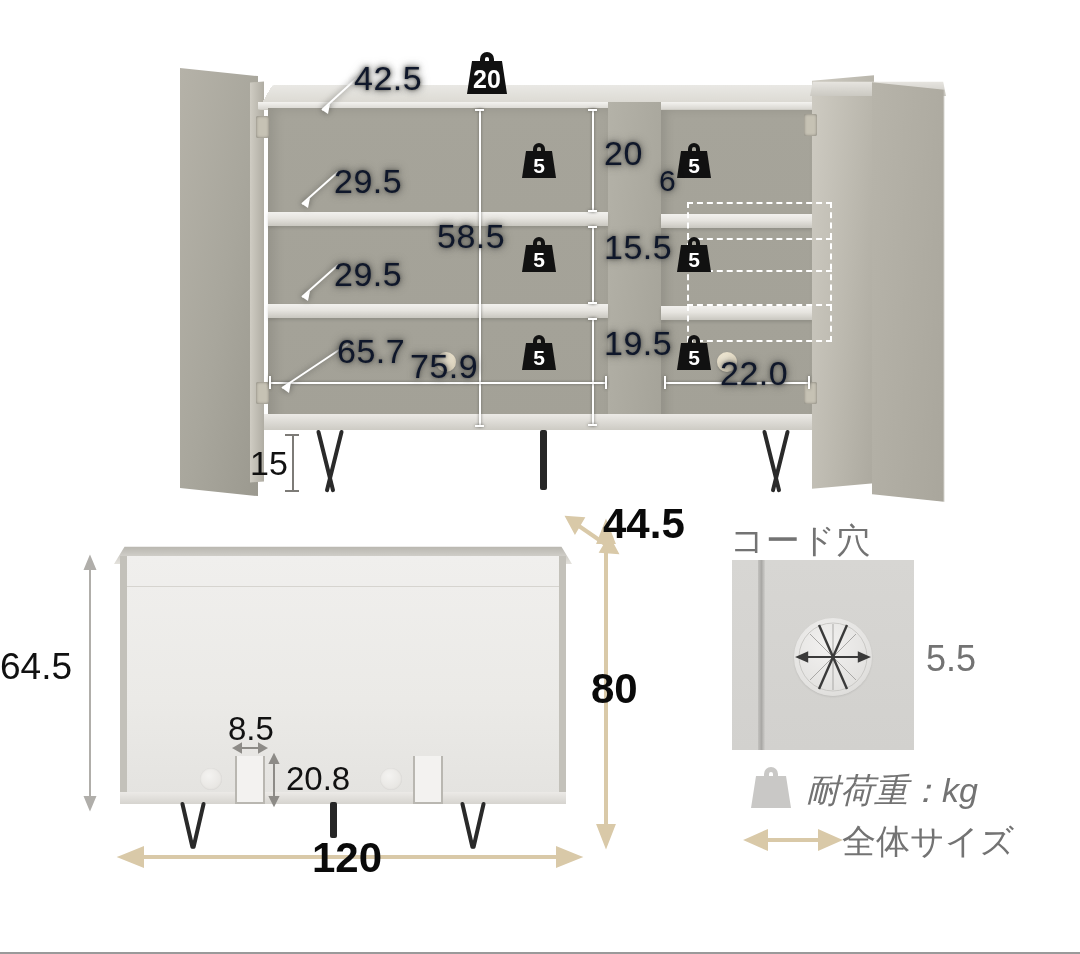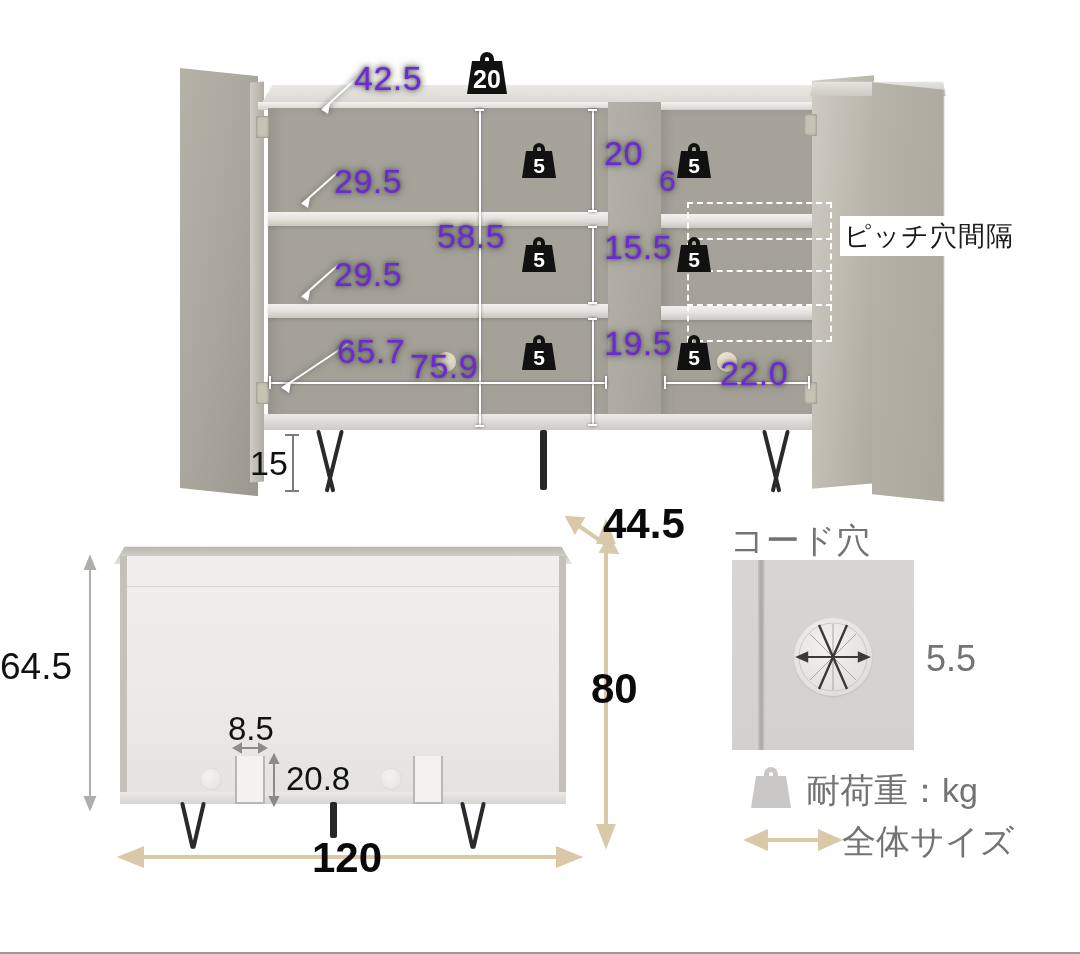--- a/index.html
+++ b/index.html
@@ -8,21 +8,21 @@
     background:#ffffff;
     font-family:"Liberation Sans","DejaVu Sans",sans-serif;
     overflow:hidden;
     position:relative;
   }
   #page{position:absolute;inset:0;border-bottom:2px solid #9a9a9a;box-sizing:border-box;}
 
   
   .abs{position:absolute;}
   .dimtxt{
-    position:absolute;font-weight:400;color:#6d28d9;white-space:nowrap;
+    position:absolute;font-weight:400;color:#0f172a;white-space:nowrap;
     text-shadow:0 0 6px rgba(90,90,85,.95),0 0 3px rgba(90,90,85,.9),0 0 10px rgba(90,90,85,.6);
     letter-spacing:.5px;
   }
   .dimblk{position:absolute;color:#111111;white-space:nowrap;font-weight:400;}
   .dimbold{position:absolute;color:#0a0a0a;white-space:nowrap;font-weight:bold;}
 
   
   .wline-v{position:absolute;width:2px;background:#ffffff;box-shadow:0 0 3px rgba(80,80,75,.7);}
   .wline-h{position:absolute;height:2px;background:#ffffff;box-shadow:0 0 3px rgba(80,80,75,.7);}
   .wtick-h{position:absolute;height:2px;width:9px;background:#fff;box-shadow:0 0 3px rgba(80,80,75,.7);}
@@ -306,21 +306,20 @@
     <div class="dimtxt" style="left:265px;top:165px;font-size:34px;">58.5</div>
     <div class="dimtxt" style="left:238px;top:295px;font-size:34px;">75.9</div>
 
     <div class="dimtxt" style="left:432px;top:82px;font-size:34px;">20</div>
     <div class="dimtxt" style="left:432px;top:176px;font-size:34px;">15.5</div>
     <div class="dimtxt" style="left:432px;top:272px;font-size:34px;">19.5</div>
 
     <div class="dimtxt" style="left:548px;top:302px;font-size:34px;">22.0</div>
     <div class="dimtxt" style="left:487px;top:112px;font-size:30px;">6</div>
 
-    <div class="callout" style="left:668px;top:164px;">ピッチ穴間隔</div>
 
     <div class="greyline-v" style="left:120px;top:382px;height:58px;background:#7d7b77;"></div>
     <div class="greytick" style="left:113px;top:382px;background:#7d7b77;"></div>
     <div class="greytick" style="left:113px;top:438px;background:#7d7b77;"></div>
     <div class="dimblk" style="left:78px;top:392px;font-size:34px;">15</div>
   </div>
 
   <div id="rearshot">
     <div class="rv-top"></div>
     <div class="rv-body"></div>
@@ -418,21 +417,21 @@
     </div>
 
     <div class="legend-text" style="left:204px;top:118px;font-size:36px;">5.5</div>
 
     <div class="abs" style="left:24px;top:242px;">
       <svg width="50" height="48" viewBox="0 0 50 48">
         <path d="M18 12a7 7 0 0 1 14 0v4h-5v-4a2 2 0 0 0-4 0v4h-5z" fill="#c9c8c6"></path>
         <path d="M10 14h30l5 32H5z" fill="#c9c8c6"></path>
       </svg>
     </div>
-    <div class="legend-text" style="left:84px;top:248px;font-size:34px;letter-spacing:0px;">耐荷重：kg</div>
+    <div class="legend-text" style="left:84px;top:248px;font-size:34px;letter-spacing:0px;font-style:italic;">耐荷重：kg</div>
 
     <svg class="abs" style="left:18px;top:300px;width:106px;height:40px;pointer-events:none;">
       <g stroke="#d9c9a8" stroke-width="4" fill="#d9c9a8">
         <line x1="20" y1="20" x2="86" y2="20"></line>
         <polygon points="8,20 26,12 26,28"></polygon>
         <polygon points="98,20 80,12 80,28"></polygon>
       </g>
     </svg>
     <div class="legend-text" style="left:120px;top:299px;font-size:34px;">全体サイズ</div>
   </div>

